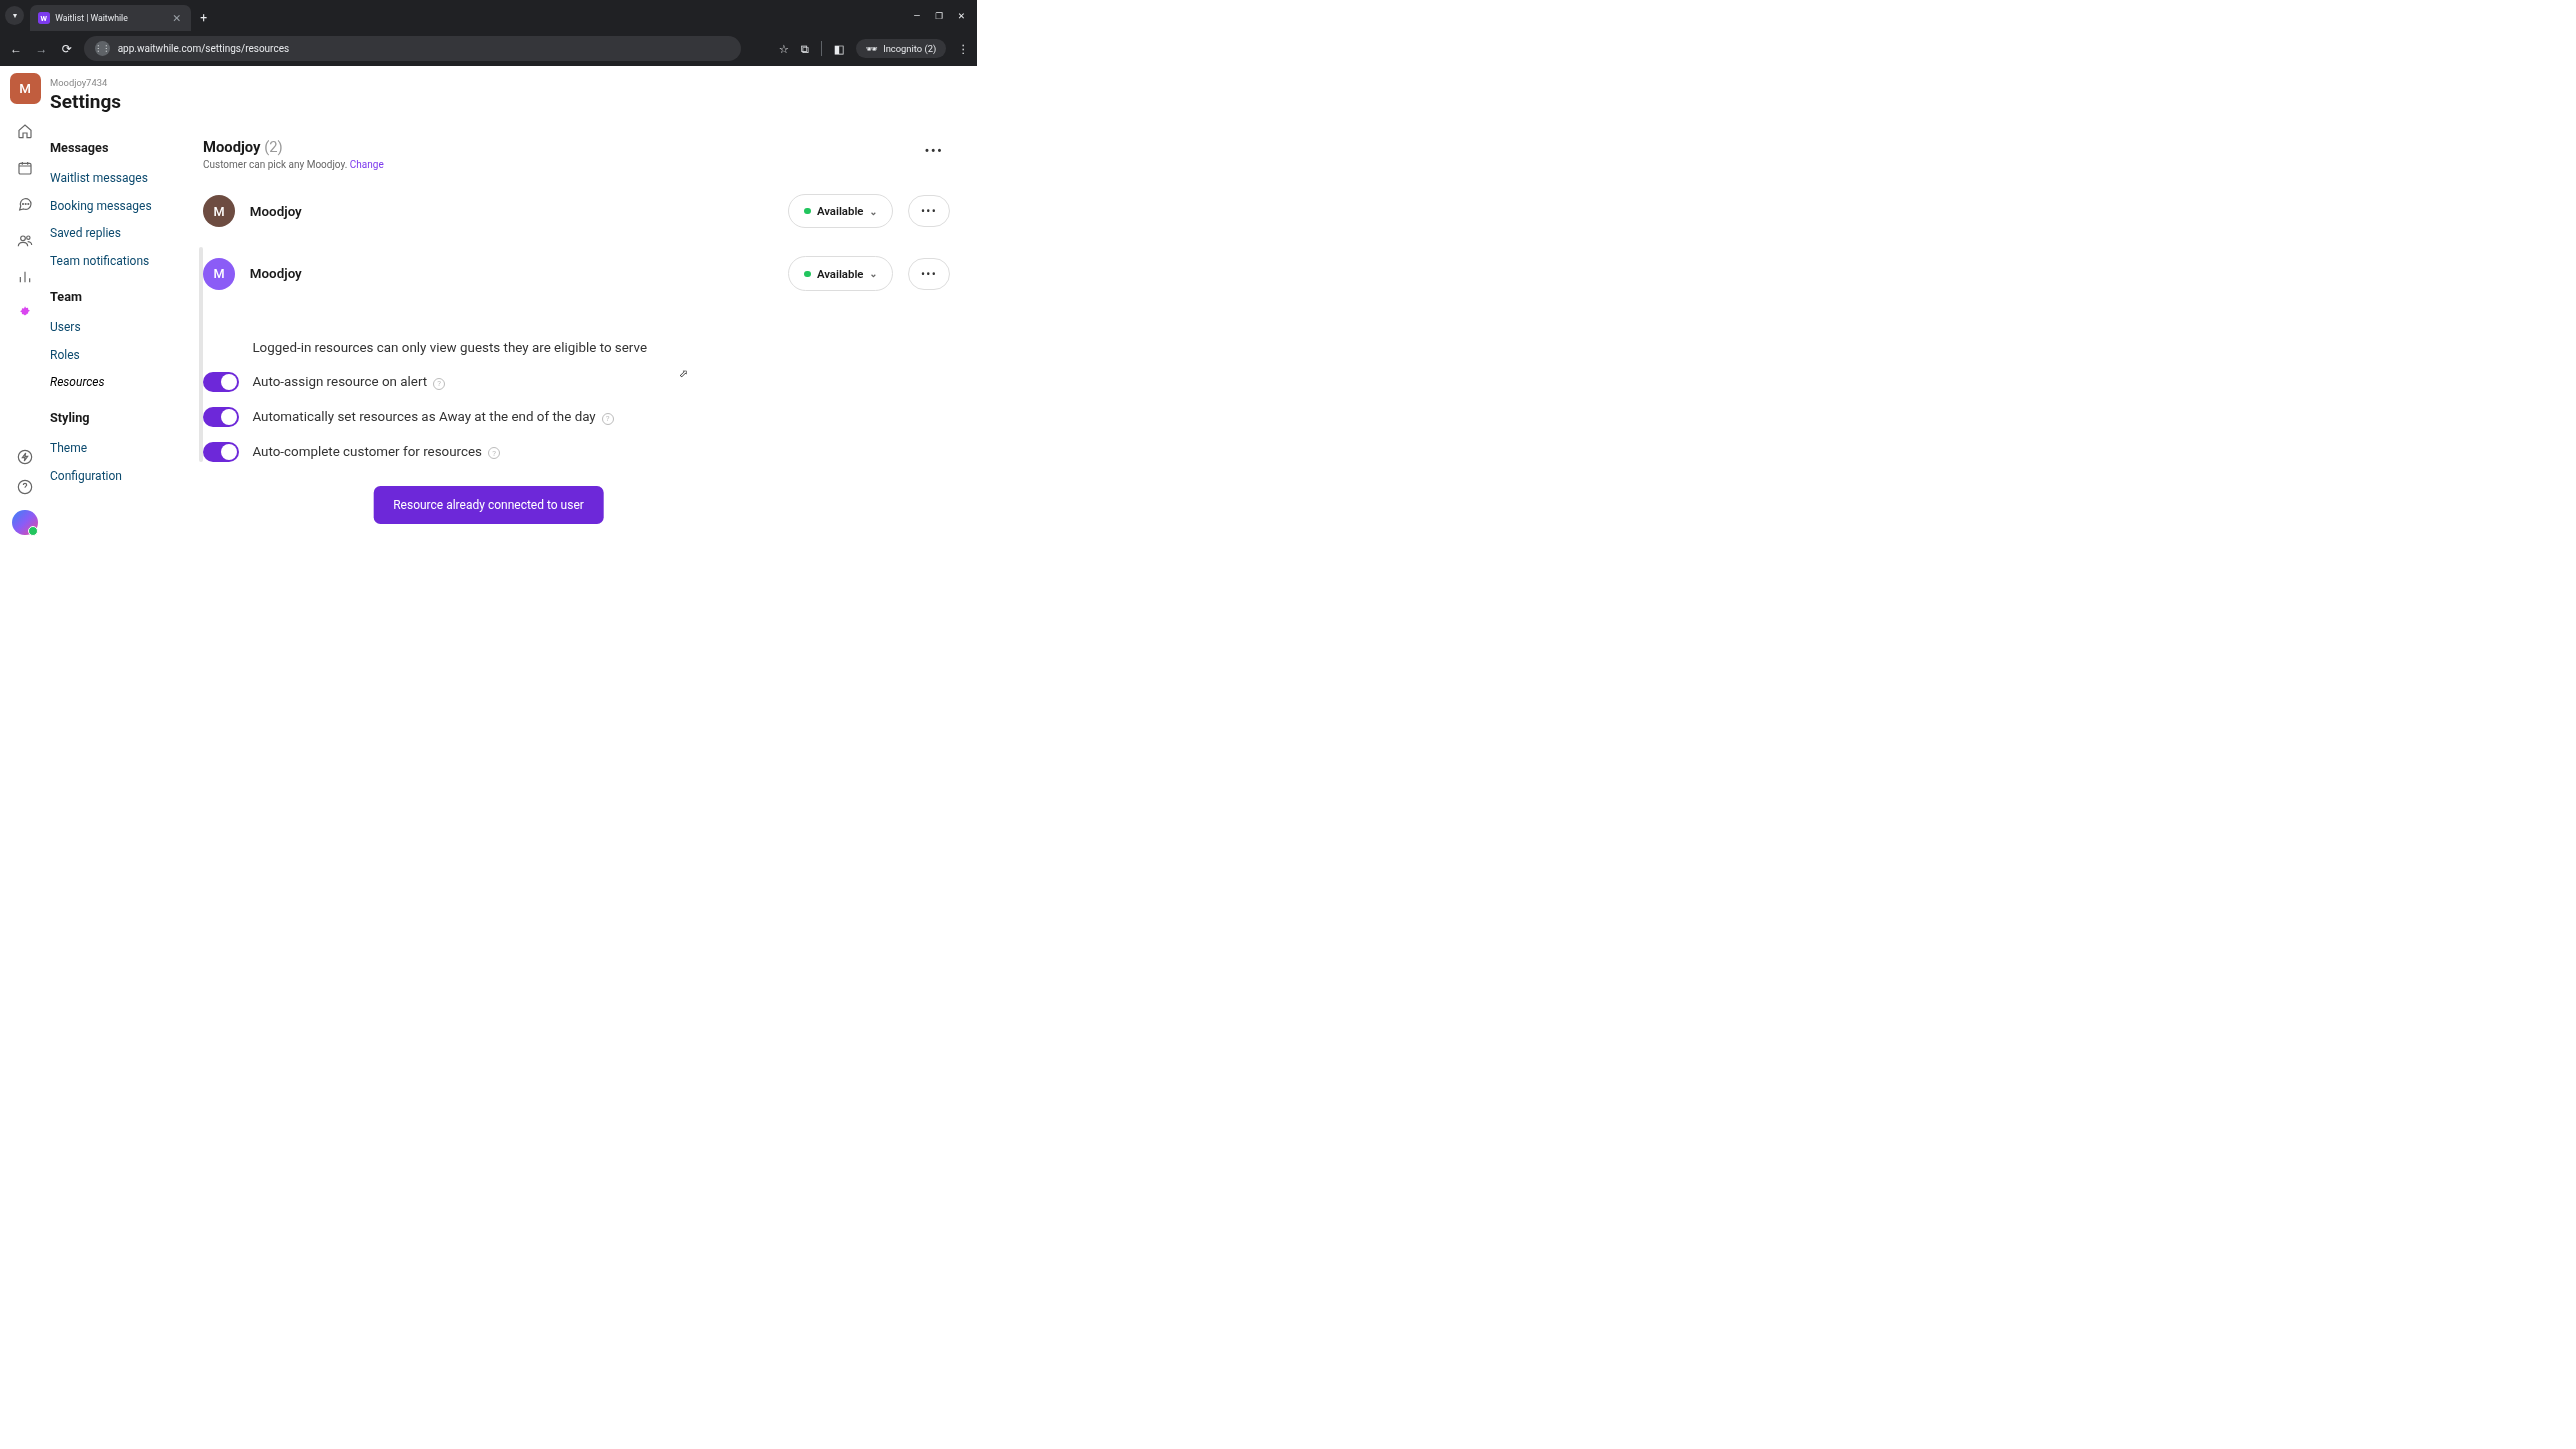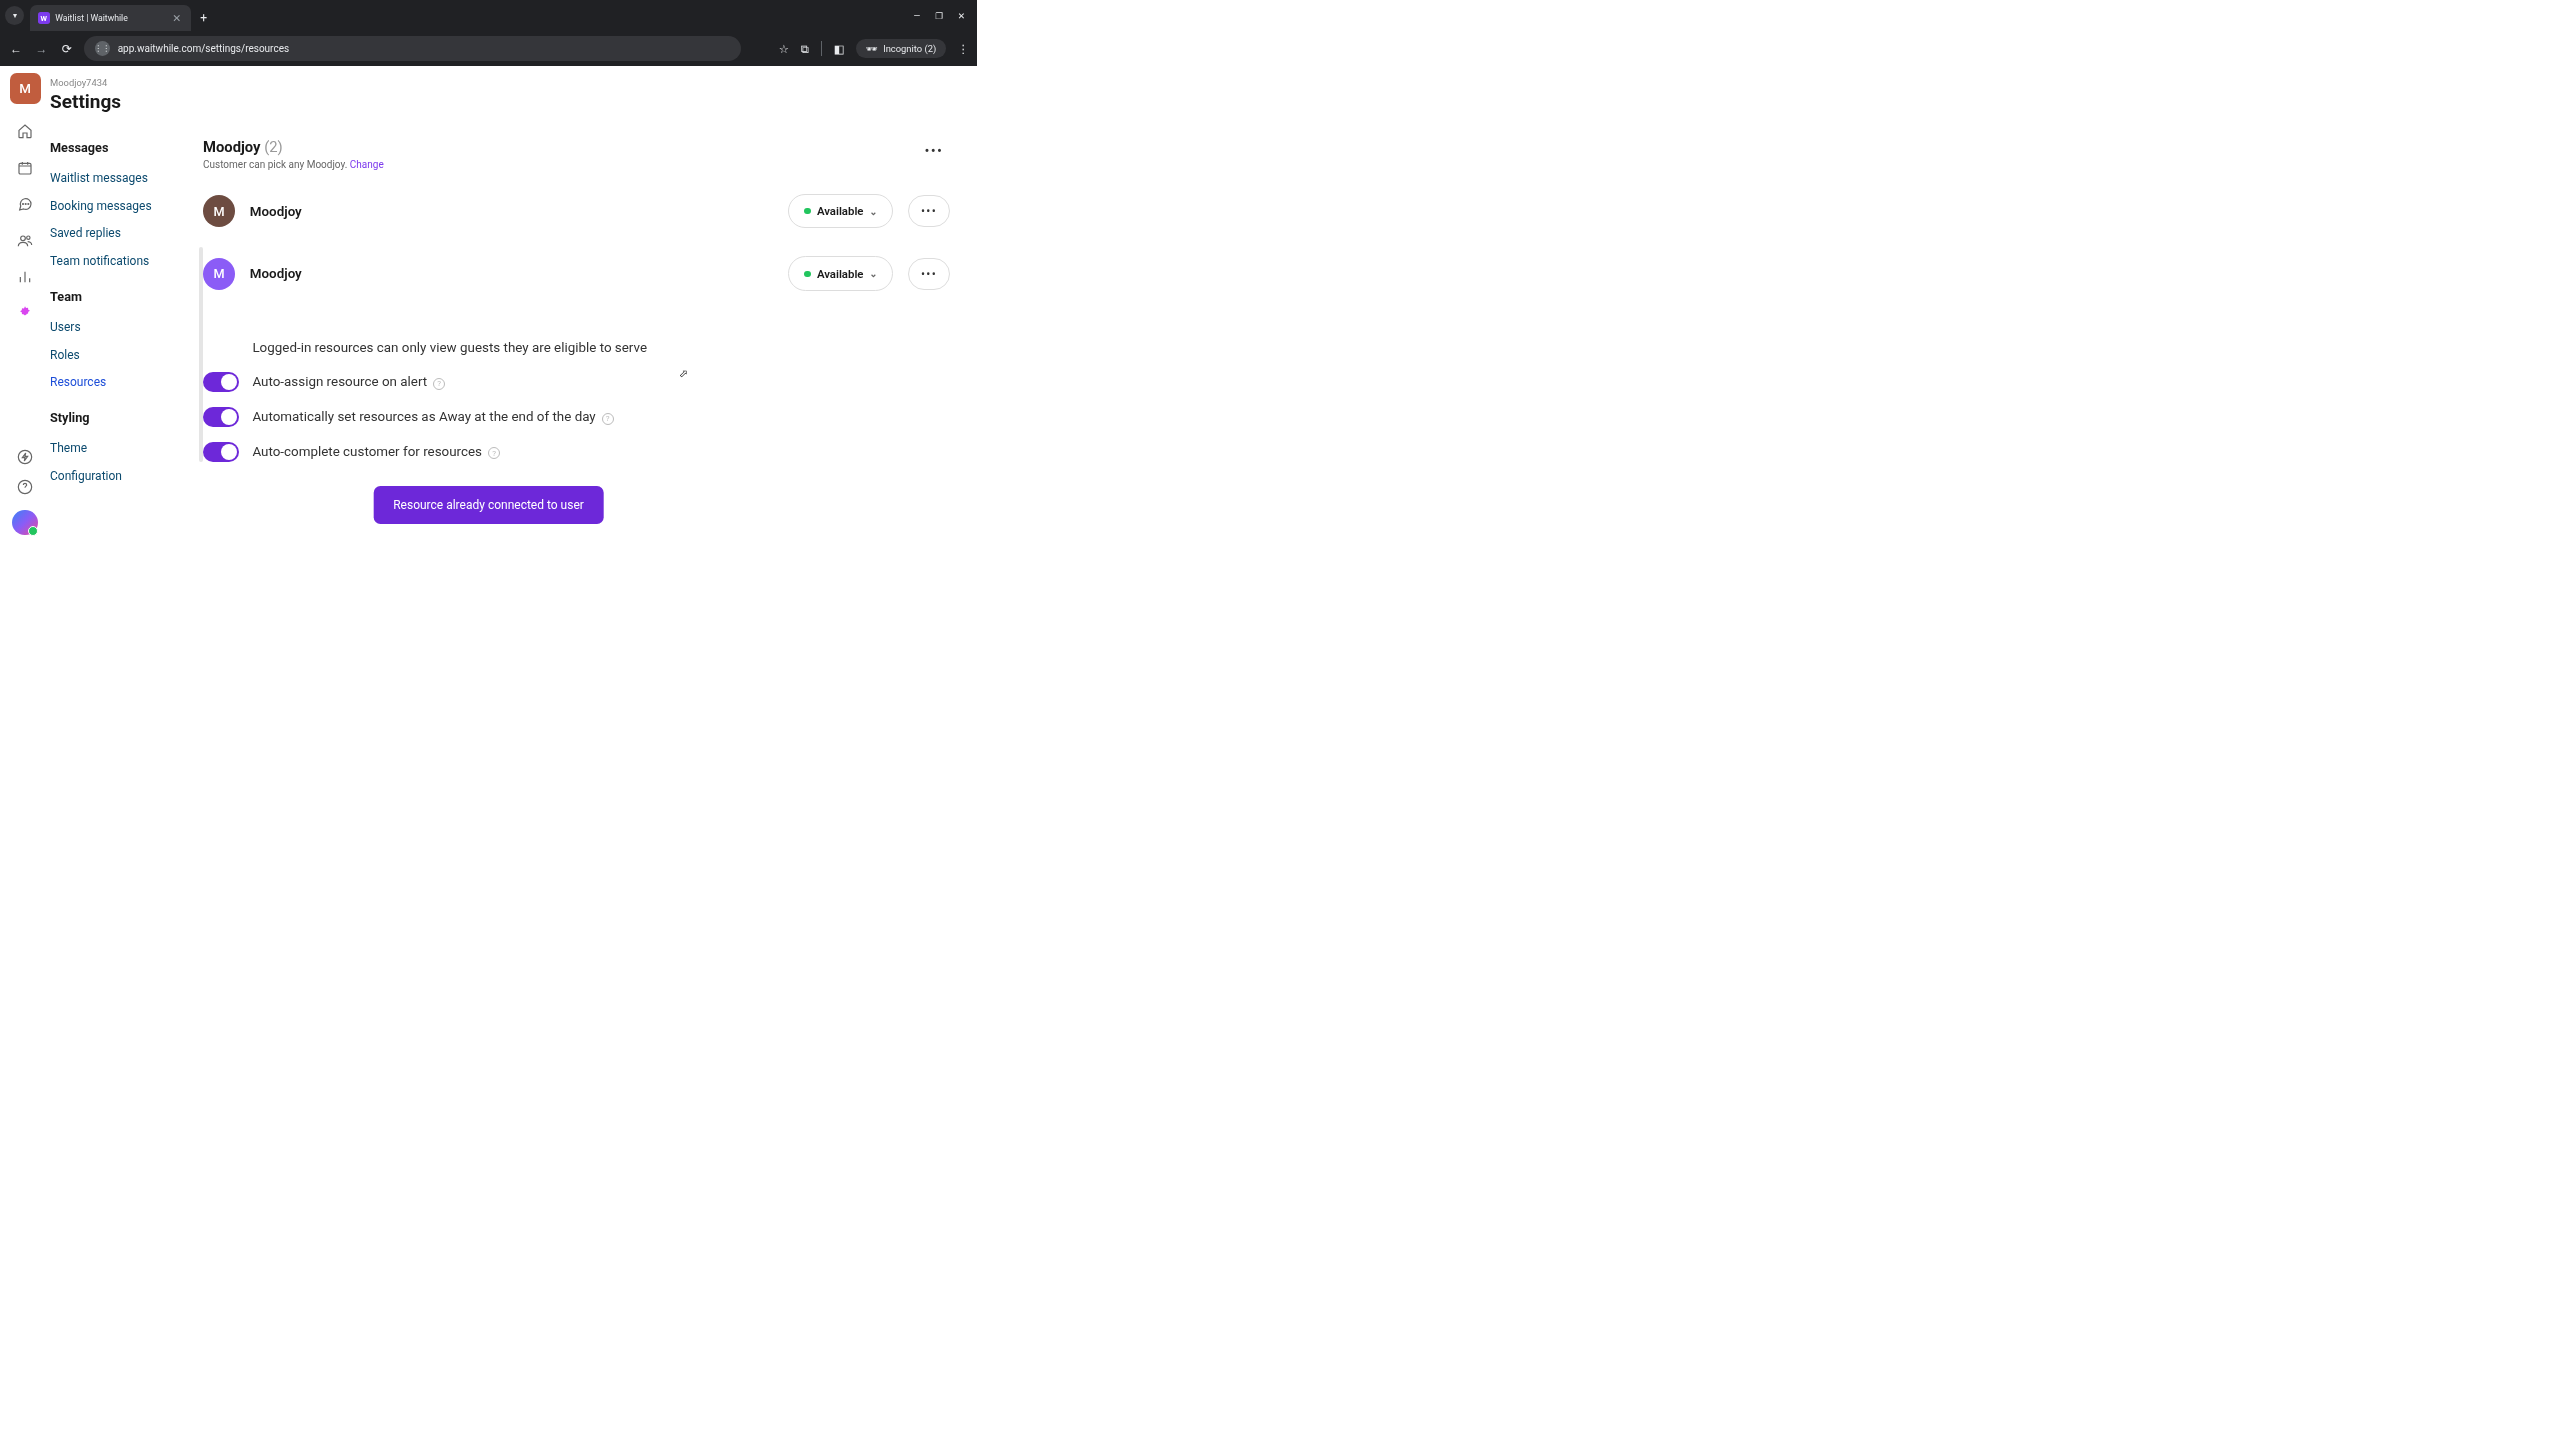--- a/index.html
+++ b/index.html
@@ -38,21 +38,21 @@
     .rail-bottom { margin-top: auto; margin-bottom: 12px; display: flex; flex-direction: column; align-items: center; gap: 13.4px; }
     .rail-user { width: 25.5px; height: 25.5px; border-radius: 50%; background: linear-gradient(135deg,#3b82f6,#8b5cf6,#ec4899); position: relative; }
     .rail-user::after { content: ''; position: absolute; bottom: -0.7px; right: -0.7px; width: 8px; height: 8px; background: #22c55e; border-radius: 50%; border: 1.3px solid #fff; }
 
     .sidebar { width: 153px; padding-top: 10.7px; position: relative; }
     .sidebar::after { content:''; position:absolute; right:0; top:181px; width:4px; height:215px; background:#e5e5e5; border-radius:2px; }
     .org-label { color: #888; font-size: 9.4px; margin-bottom: 2.7px; }
     .page-title { font-size: 19px; font-weight: 700; color: #1a1a1a; margin-bottom: 27px; }
     .nav-section-title { font-size: 12.7px; font-weight: 700; color: #1a1a1a; margin-bottom: 9.4px; margin-top: 14.8px; }
     .nav-item { font-size: 12px; color: #0c4a6e; padding: 6.7px 0; cursor: pointer; }
-    .nav-item.active { color: #1d4ed8; }
+    .nav-item.active { color: #000000; font-style: italic; }
 
     .main { flex: 1; padding: 72px 27px 0 0; display: flex; gap: 32px; }
     .left-col { width: 169px; }
     .desc { font-size: 13.4px; color: #777; line-height: 1.4; }
     .section-label { font-size: 14.8px; font-weight: 700; color: #1a1a1a; margin-top: 141px; }
 
     .right-col { flex: 1; }
     .resource-header { display: flex; justify-content: space-between; align-items: flex-start; margin-bottom: 24px; }
     .resource-title { font-size: 14.8px; color: #1a1a1a; }
     .resource-title .name { font-weight: 700; }

